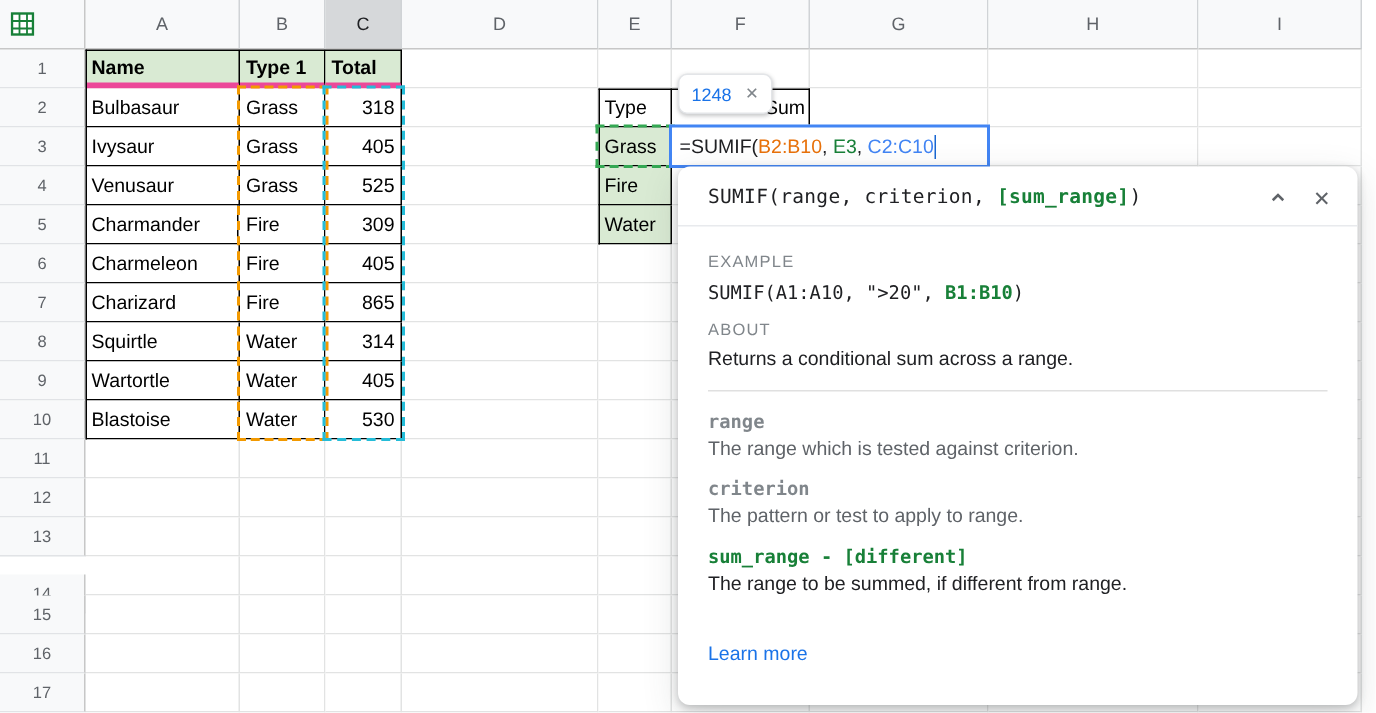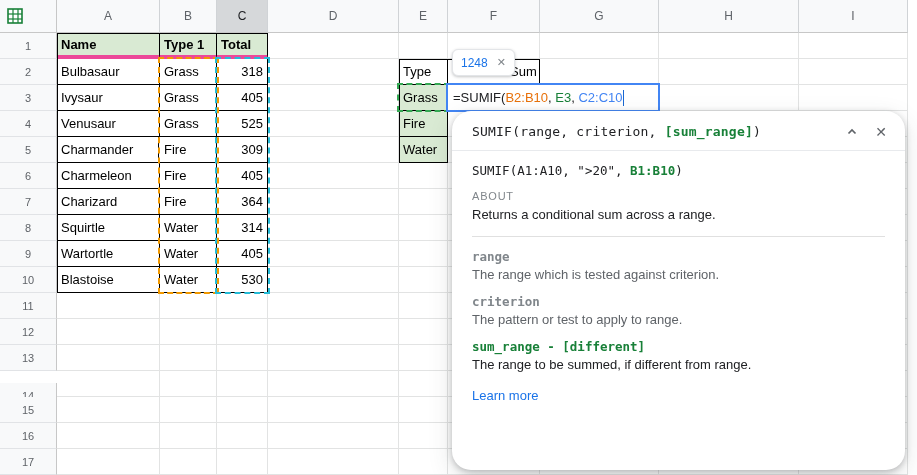--- a/index.html
+++ b/index.html
@@ -46,40 +46,40 @@
 
   
   #result-chip{position:absolute;left:452px;top:49px;height:27px;z-index:6;background:#fff;
         border:1px solid #e3e5e8;border-radius:6px;box-shadow:0 1px 3px rgba(60,64,67,.3);
         display:flex;align-items:center;padding:0 8px;font-size:12px}
   #result-chip .val{color:var(--result-blue)}
   #result-chip .x{color:#80868b;margin-left:9px;font-size:11px;cursor:pointer}
 
   
   #help-popup{position:absolute;left:452px;top:111px;width:453px;height:359px;background:#fff;
-        border-radius:19px;z-index:10;color:#202124;font-size:13px;
+        border-radius:8px;z-index:10;color:#202124;font-size:13px;
         box-shadow:0 2px 6px rgba(60,64,67,.30),0 8px 24px rgba(60,64,67,.15)}
   .popup-header{display:flex;align-items:center;justify-content:space-between;
         padding:13px 18px 11px 20px;border-bottom:1px solid #e8eaed}
   .signature{font-family:"DejaVu Sans Mono",monospace;font-size:13px;letter-spacing:.2px}
   .sig-opt{color:var(--opt-green);font-weight:bold}
   .popup-icons{display:flex;gap:16px;align-items:center}
   .icon-btn{color:#5f6368;cursor:pointer;display:flex;align-items:center;font-size:14px;line-height:1}
   .popup-body{padding:6px 20px 0}
   .section-label{color:#80868b;font-size:11px;letter-spacing:.8px;margin-top:12px}
   .code{font-family:"DejaVu Sans Mono",monospace;font-size:12.5px;margin-top:6px;white-space:pre}
   .code .hl{color:var(--opt-green);font-weight:bold}
   .about{margin-top:5px;color:#202124}
   .divider{border:none;border-top:1px solid #e0e0e0;margin:14px 0 2px}
   .param-name{font-family:"DejaVu Sans Mono",monospace;font-size:12.5px;color:#80868b;
         font-weight:bold;margin-top:12px}
   .param-name.active{color:var(--opt-green)}
   .param-desc{color:#5f6368;margin-top:3px}
   .param-desc.dark{color:#202124}
-  .learn-more{color:var(--link);margin-top:16px;display:inline-block;cursor:pointer;text-decoration:none}
+  .learn-more{color:var(--link);margin-top:32px;display:inline-block;cursor:pointer;text-decoration:none}
 </style>
 </head>
 <body>
 
 <div id="stage">
 
   <div class="corner">
     <svg width="16" height="16" viewBox="0 0 16 16">
       <rect x="1" y="1" width="14" height="14" fill="#fff" stroke="#188038" stroke-width="1.6"></rect>
       <line x1="6" y1="1" x2="6" y2="15" stroke="#188038" stroke-width="1.2"></line>
@@ -152,21 +152,21 @@
       <div class="cell" style="left: 160px; width: 57px; top: 371px; height: 26px;"></div>
       <div class="cell" style="left: 160px; width: 57px; top: 397px; height: 26px;"></div>
       <div class="cell" style="left: 160px; width: 57px; top: 423px; height: 26px;"></div>
       <div class="cell" style="left: 160px; width: 57px; top: 449px; height: 26px;"></div>
       <div class="cell thead" style="left: 217px; width: 51px; top: 33px; height: 26px;">Total</div>
       <div class="cell tbl num" style="left: 217px; width: 51px; top: 59px; height: 26px;">318</div>
       <div class="cell tbl num" style="left: 217px; width: 51px; top: 85px; height: 26px;">405</div>
       <div class="cell tbl num" style="left: 217px; width: 51px; top: 111px; height: 26px;">525</div>
       <div class="cell tbl num" style="left: 217px; width: 51px; top: 137px; height: 26px;">309</div>
       <div class="cell tbl num" style="left: 217px; width: 51px; top: 163px; height: 26px;">405</div>
-      <div class="cell tbl num" style="left: 217px; width: 51px; top: 189px; height: 26px;">364</div>
+      <div class="cell tbl num" style="left: 217px; width: 51px; top: 189px; height: 26px;">865</div>
       <div class="cell tbl num" style="left: 217px; width: 51px; top: 215px; height: 26px; text-align: right;">314</div>
       <div class="cell tbl num" style="left: 217px; width: 51px; top: 241px; height: 26px;">405</div>
       <div class="cell tbl num" style="left: 217px; width: 51px; top: 267px; height: 26px;">530</div>
       <div class="cell" style="left: 217px; width: 51px; top: 293px; height: 26px;"></div>
       <div class="cell" style="left: 217px; width: 51px; top: 319px; height: 26px;"></div>
       <div class="cell" style="left: 217px; width: 51px; top: 345px; height: 26px;"></div>
       <div class="cell" style="left: 217px; width: 51px; top: 371px; height: 26px;"></div>
       <div class="cell" style="left: 217px; width: 51px; top: 397px; height: 26px;"></div>
       <div class="cell" style="left: 217px; width: 51px; top: 423px; height: 26px;"></div>
       <div class="cell" style="left: 217px; width: 51px; top: 449px; height: 26px;"></div>
@@ -297,20 +297,21 @@
       <div class="popup-icons">
         <span class="icon-btn">
           <svg width="14" height="14" viewBox="0 0 14 14">
               <polyline points="3.5,8.5 7,5 10.5,8.5" fill="none" stroke="#5f6368" stroke-width="1.7"></polyline>
             </svg>
         </span>
         <span class="icon-btn">✕</span>
       </div>
     </div>
     <div class="popup-body">
+      <div class="section-label">EXAMPLE</div>
       <div class="code"><span>SUMIF(A1:A10, "&gt;20", </span><span class="hl">B1:B10</span><span>)</span></div>
       <div class="section-label">ABOUT</div>
       <div class="about">Returns a conditional sum across a range.</div>
       <hr class="divider">
       <div id="params">
           <div class="param-name">range</div>
           <div class="param-desc">The range which is tested against criterion.</div>
           <div class="param-name">criterion</div>
           <div class="param-desc">The pattern or test to apply to range.</div>
           <div class="param-name active">sum_range - [different]</div>

